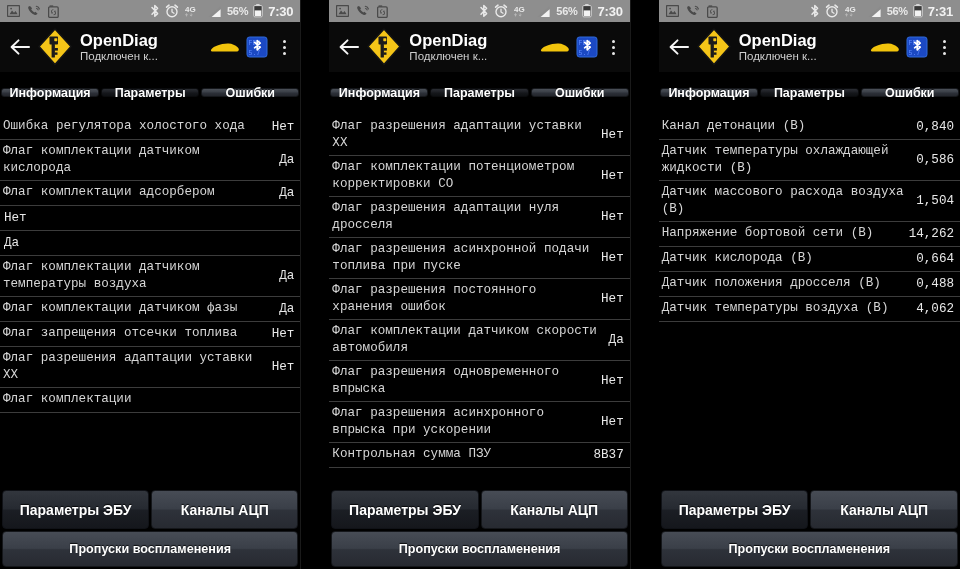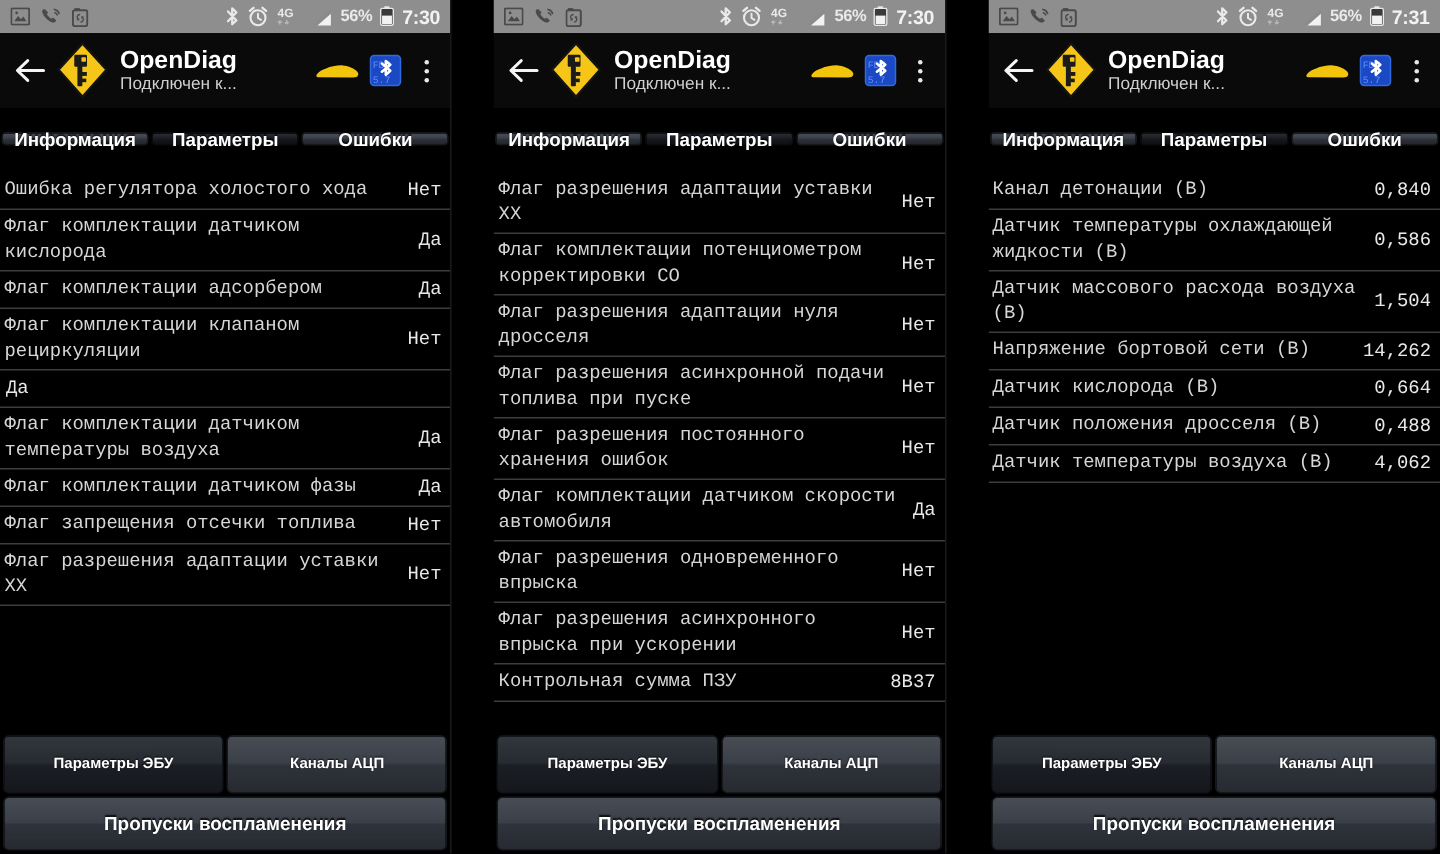--- a/index.html
+++ b/index.html
@@ -108,21 +108,21 @@
   }
   .panel-adc .row .cell-val { justify-content: flex-start; min-width: 46px; }
 
   
   .bottom { flex: 0 0 auto; background:#000; padding-bottom: 2px; }
   .btn-row { display: flex; gap: 0; padding: 1px 1px 0 1px; }
   .btn {
     flex: 1 1 0; min-width: 0;
     height: 39px;
     display: flex; align-items: center; justify-content: center;
-    color: #ffffff; font-size: 10px; font-weight: bold;
+    color: #ffffff; font-size: 14px; font-weight: bold;
     text-shadow: 0 -1px 1px rgba(0,0,0,0.85);
     border-radius: 4px;
     margin: 0 1px;
     white-space: nowrap;
     background: linear-gradient(to bottom, #32363d 0%, #262a31 48%, #1b1e24 52%, #15171c 100%);
     border: 1px solid #101217;
   }
   .btn.raised {
     background: linear-gradient(to bottom, #474c55 0%, #3a3f48 48%, #2e323a 52%, #272a31 100%);
     border: 1px solid #15171b;
@@ -258,41 +258,44 @@
         </div>
         <div class="row">
           <div class="cell-name">Флаг комплектации датчиком кислорода</div>
           <div class="cell-val">Да</div>
         </div>
         <div class="row">
           <div class="cell-name">Флаг комплектации адсорбером</div>
           <div class="cell-val">Да</div>
         </div>
         <div class="row">
-          <div class="cell-name">Флаг комплектации клапаном рециркуляции</div>
           <div class="cell-val">Нет</div>
         </div>
         <div class="row">
           <div class="cell-val">Да</div>
         </div>
         <div class="row">
           <div class="cell-name">Флаг комплектации датчиком температуры воздуха</div>
           <div class="cell-val">Да</div>
         </div>
         <div class="row">
           <div class="cell-name">Флаг комплектации датчиком фазы</div>
           <div class="cell-val">Да</div>
         </div>
         <div class="row">
           <div class="cell-name">Флаг запрещения отсечки топлива</div>
           <div class="cell-val">Нет</div>
         </div>
         <div class="row">
           <div class="cell-name">Флаг разрешения адаптации уставки ХХ</div>
           <div class="cell-val">Нет</div>
+        </div>
+        <div class="row">
+          <div class="cell-name">Флаг комплектации</div>
+          <div class="cell-val"></div>
         </div>
       </div>
       <div class="bottom">
         <div class="btn-row">
           <div class="btn">Параметры ЭБУ</div>
           <div class="btn raised">Каналы АЦП</div>
         </div>
         <div class="btn-wide">Пропуски воспламенения</div>
       </div>
     </div>

